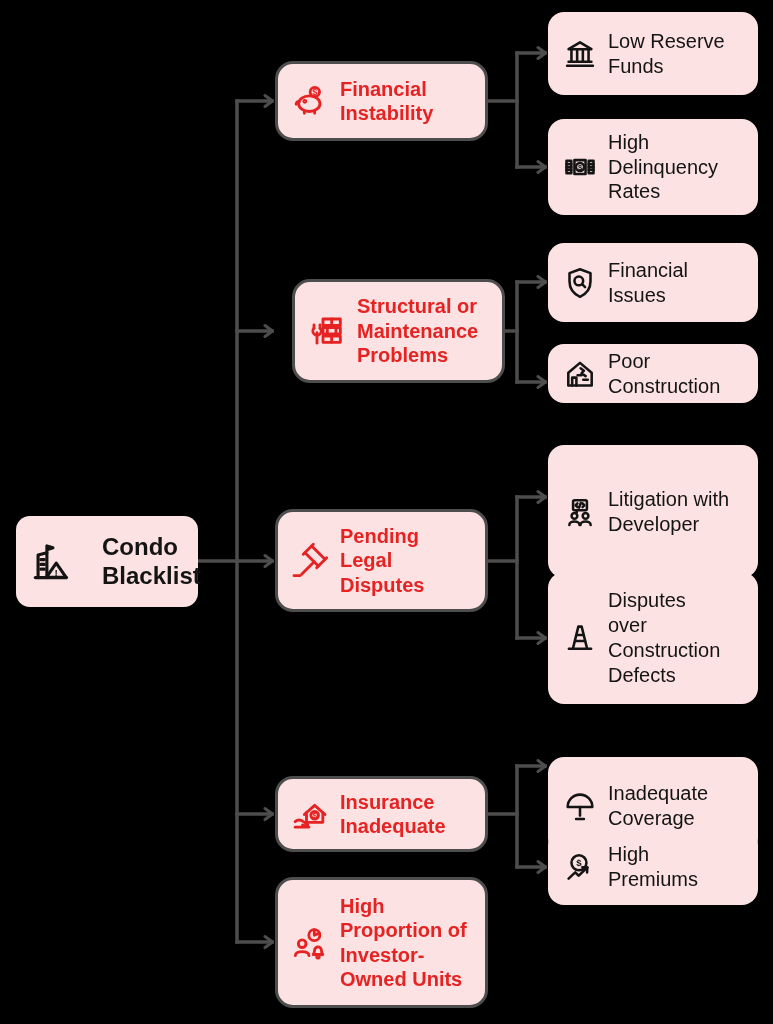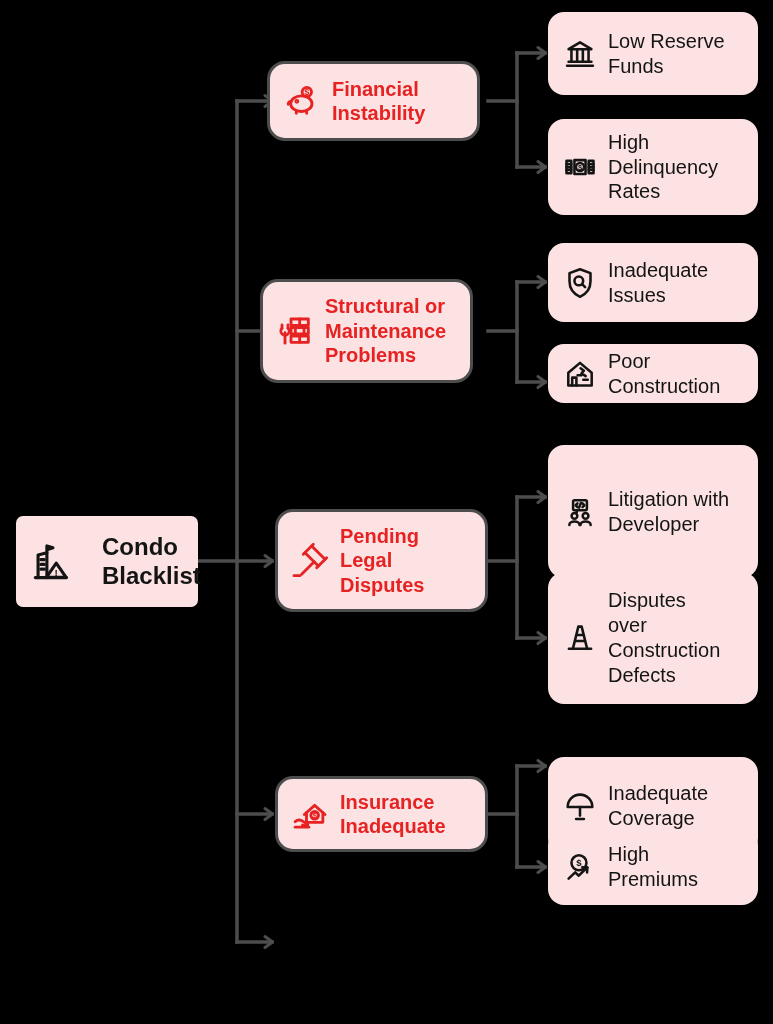--- a/index.html
+++ b/index.html
@@ -12,21 +12,21 @@
     font-family:"Liberation Sans",sans-serif;position:relative;overflow:hidden;
   }
   .canvas{position:absolute;inset:0;}
   svg.lines{position:absolute;left:0;top:0;pointer-events:none;}
   .node{
     position:absolute;background:var(--node-fill);border-radius:16px;
     display:flex;align-items:center;gap:10px;box-sizing:border-box;
   }
   .root{
     color:var(--root-text);font-weight:700;font-size:24px;line-height:1.18;
-    padding:8px 10px 8px 12px;border-radius:7px;gap:30px;
+    padding:8px 10px 8px 12px;border-radius:14px;gap:30px;
   }
   .branch{
     border:3.5px solid var(--connector);border-radius:18px;
     color:var(--branch-text);font-weight:600;font-size:20px;line-height:1.22;
     padding:8px 10px 8px 12px;
   }
   .leaf{
     color:var(--leaf-text);font-weight:500;font-size:20px;line-height:1.24;
     padding:8px 28px 8px 14px;
   }
@@ -178,62 +178,68 @@
     </g>
   </svg>
 
   <div class="node root" style="left:16px;top:516px;width:182px;height:91px">
     <svg class="icon" width="44" height="44" viewBox="0 0 24 24">
         <use href="#sym-building-warning"></use>
       </svg>
     <div class="label">Condo Blacklist</div>
   </div>
 
-  <div class="node branch" style="left:267px;top:61px;width:213px;height:80px">
+  <div class="node branch" style="left:275px;top:61px;width:213px;height:80px">
     <svg class="icon" width="40" height="40" viewBox="0 0 24 24">
         <use href="#sym-piggy-bank"></use>
       </svg>
     <div class="label">Financial Instability</div>
   </div>
-  <div class="node branch" style="left:260px;top:279px;width:213px;height:104px">
+  <div class="node branch" style="left:292px;top:279px;width:213px;height:104px">
     <svg class="icon" width="40" height="40" viewBox="0 0 24 24">
         <use href="#sym-building-wrench"></use>
       </svg>
     <div class="label">Structural or Maintenance Problems</div>
   </div>
   <div class="node branch" style="left:275px;top:509px;width:213px;height:103px">
     <svg class="icon" width="40" height="40" viewBox="0 0 24 24">
         <use href="#sym-gavel"></use>
       </svg>
     <div class="label">Pending Legal Disputes</div>
   </div>
   <div class="node branch" style="left:275px;top:776px;width:213px;height:76px">
     <svg class="icon" width="40" height="40" viewBox="0 0 24 24">
         <use href="#sym-house-insurance"></use>
       </svg>
     <div class="label">Insurance Inadequate</div>
   </div>
+  <div class="node branch" style="left:275px;top:877px;width:213px;height:131px">
+    <svg class="icon" width="40" height="40" viewBox="0 0 24 24">
+        <use href="#sym-investor-pie-bell"></use>
+      </svg>
+    <div class="label">High Proportion of Investor-Owned Units</div>
+  </div>
 
   <div class="node leaf" style="left:548px;top:12px;width:210px;height:83px">
     <svg class="icon" width="36" height="36" viewBox="0 0 24 24">
         <use href="#sym-bank"></use>
       </svg>
     <div class="label">Low Reserve Funds</div>
   </div>
   <div class="node leaf" style="left:548px;top:119px;width:210px;height:96px">
     <svg class="icon" width="36" height="36" viewBox="0 0 24 24">
         <use href="#sym-banknotes"></use>
       </svg>
     <div class="label">High Delinquency Rates</div>
   </div>
   <div class="node leaf" style="left:548px;top:243px;width:210px;height:79px">
     <svg class="icon" width="36" height="36" viewBox="0 0 24 24">
         <use href="#sym-shield-search"></use>
       </svg>
-    <div class="label">Inadequate Issues</div>
+    <div class="label">Financial Issues</div>
   </div>
   <div class="node leaf" style="left:548px;top:344px;width:210px;height:59px">
     <svg class="icon" width="36" height="36" viewBox="0 0 24 24">
         <use href="#sym-cracked-house"></use>
       </svg>
     <div class="label">Poor Construction</div>
   </div>
   <div class="node leaf" style="left:548px;top:445px;width:210px;height:133px">
     <svg class="icon" width="36" height="36" viewBox="0 0 24 24">
         <use href="#sym-developers-chat"></use>

